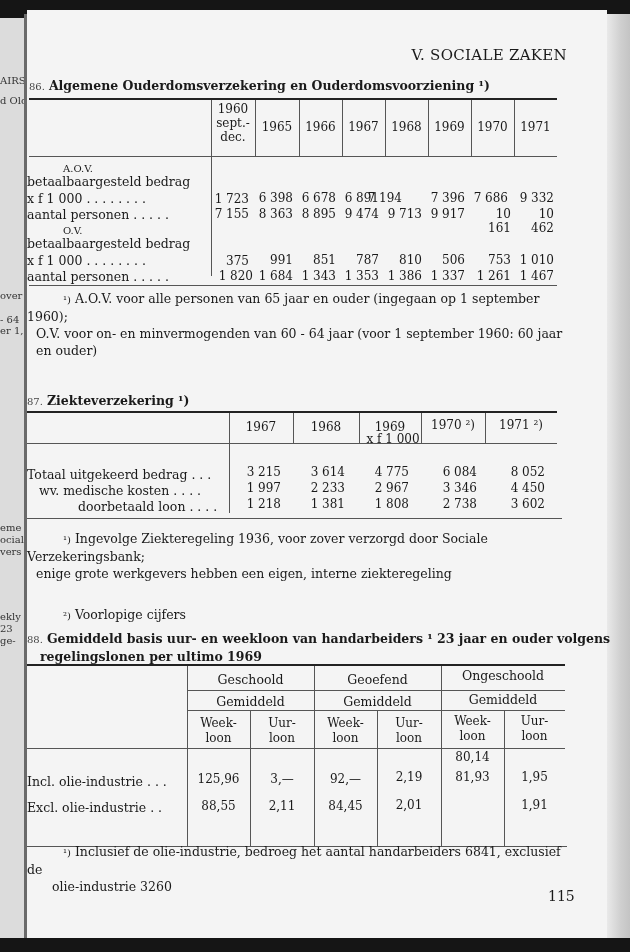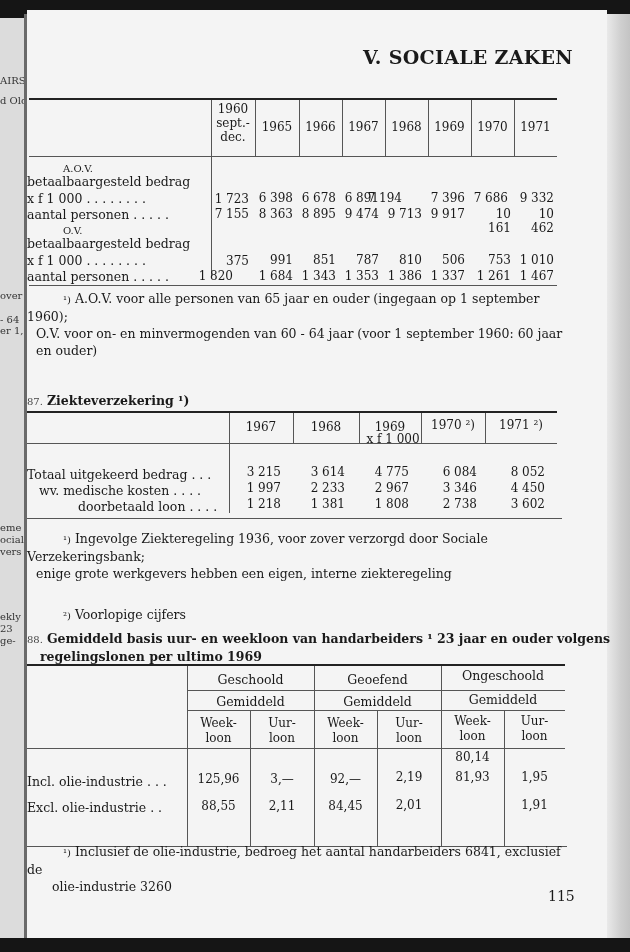--- a/index.html
+++ b/index.html
@@ -5,21 +5,21 @@
   html, body { margin:0; padding:0; }
   body { width:630px; height:952px; background:#151515; position:relative; overflow:hidden;
          font-family:"DejaVu Serif", serif; color:#1a1a1a; }
   .left-page { position:absolute; left:0; top:18px; width:24px; height:920px; background:#dcdcdc; }
   .left-page .frag { position:absolute; left:0; font-size:10px; color:#333; white-space:nowrap; }
   .spine { position:absolute; left:24px; top:14px; width:3px; height:924px; background:#6a6a6a; }
   .page { position:absolute; left:27px; top:10px; width:580px; height:928px; background:#f4f4f4; }
   .edge { position:absolute; left:607px; top:14px; width:23px; height:924px;
           background:linear-gradient(90deg,#e9e9e9,#d8d8d8 40%,#cfcfcf 60%,#c4c4c4); }
   .page .abs { position:absolute; white-space:nowrap; }
-  .chapter { top:36px; right:34px; font-size:19px; font-weight:bold; letter-spacing:0.3px; }
+  .chapter { top:36px; right:40px; font-size:15px; font-weight:normal; letter-spacing:0.3px; }
   .sec-title { font-size:12.5px; font-weight:bold; }
   .num { font-size:10px; font-weight:normal; color:#444; margin-right:4px; }
   .rule { position:absolute; background:#222; }
   .thin { position:absolute; background:#555; }
   .vline { position:absolute; width:1px; background:#555; }
   .cell { position:absolute; font-size:12px; text-align:center; }
   .rcell { position:absolute; font-size:12px; text-align:right; }
   .lbl { position:absolute; font-size:12.5px; white-space:nowrap; }
   .small { font-size:10px;padding-left:36px; }
   .note { position:absolute; font-size:12.5px; line-height:17px; }
@@ -39,20 +39,23 @@
   <span class="frag" style="top:593px">ekly</span>
   <span class="frag" style="top:605px">23</span>
   <span class="frag" style="top:617px">ge-</span>
 </div>
 <div class="spine"></div>
 <div class="edge"></div>
 
 <div class="page">
   <div class="abs chapter">V. SOCIALE ZAKEN</div>
 
+  <div class="abs sec-title" style="left:2px; top:68px">
+    <span class="num">86.</span><span>Algemene Ouderdomsverzekering en Ouderdomsvoorziening ¹)</span>
+  </div>
   <div class="rule" style="left:2px; top:88px; width:528px; height:2px"></div>
 
   <div class="vline" style="left:184px; top:90px; height:176px"></div>
   <div class="vline" style="left:228px; top:90px; height:56px"></div>
   <div class="vline" style="left:272px; top:90px; height:56px"></div>
   <div class="vline" style="left:315px; top:90px; height:56px"></div>
   <div class="vline" style="left:358px; top:90px; height:56px"></div>
   <div class="vline" style="left:401px; top:90px; height:56px"></div>
   <div class="vline" style="left:444px; top:90px; height:56px"></div>
   <div class="vline" style="left:487px; top:90px; height:56px"></div>
@@ -101,21 +104,21 @@
 
   <div class="rcell" style="left:184px; top:244px; width:38px">375</div>
   <div class="rcell" style="left:228px; top:243px; width:38px">991</div>
   <div class="rcell" style="left:272px; top:243px; width:37px">851</div>
   <div class="rcell" style="left:315px; top:243px; width:37px">787</div>
   <div class="rcell" style="left:358px; top:243px; width:37px">810</div>
   <div class="rcell" style="left:401px; top:243px; width:37px">506</div>
   <div class="rcell" style="left:444px; top:243px; width:40px">753</div>
   <div class="rcell" style="left:487px; top:243px; width:40px">1 010</div>
 
-  <div class="rcell" style="left:168px; top:259px; width:38px">1 820</div>
+  <div class="rcell" style="left:188px; top:259px; width:38px">1 820</div>
   <div class="rcell" style="left:228px; top:259px; width:38px">1 684</div>
   <div class="rcell" style="left:272px; top:259px; width:37px">1 343</div>
   <div class="rcell" style="left:315px; top:259px; width:37px">1 353</div>
   <div class="rcell" style="left:358px; top:259px; width:37px">1 386</div>
   <div class="rcell" style="left:401px; top:259px; width:37px">1 337</div>
   <div class="rcell" style="left:444px; top:259px; width:40px">1 261</div>
   <div class="rcell" style="left:487px; top:259px; width:40px">1 467</div>
 
   <div class="thin" style="left:2px; top:275px; width:528px; height:1px"></div>
 

